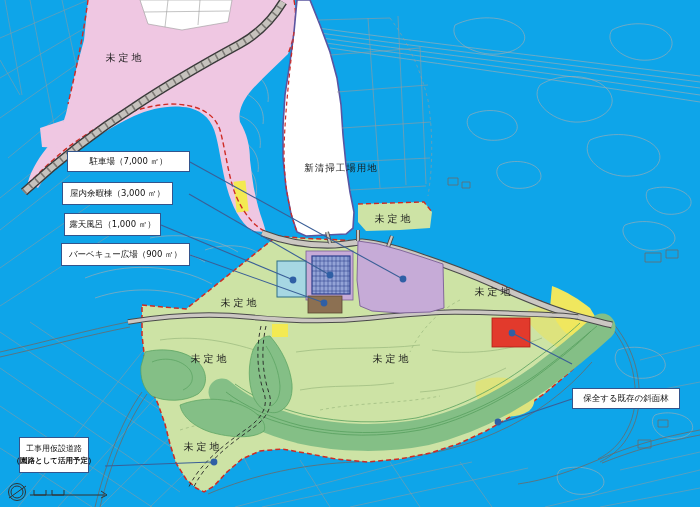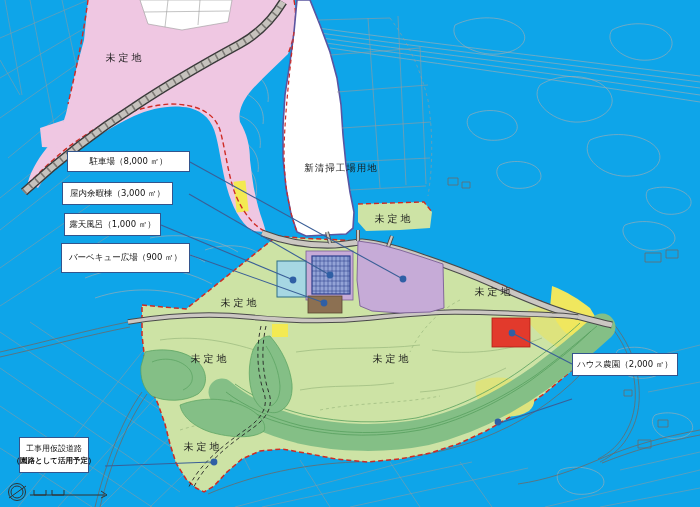--- a/index.html
+++ b/index.html
@@ -206,23 +206,23 @@
 
   <div class="maplabel" style="left:125px;top:58px">未定地</div>
   <div class="maplabel" style="left:394px;top:219px">未定地</div>
   <div class="maplabel" style="left:240px;top:303px">未定地</div>
   <div class="maplabel" style="left:494px;top:292px">未定地</div>
   <div class="maplabel" style="left:210px;top:359px">未定地</div>
   <div class="maplabel" style="left:392px;top:359px">未定地</div>
   <div class="maplabel" style="left:203px;top:447px">未定地</div>
   <div class="sitelabel" style="left:317px;top:168px">新清掃工場用地</div>
 
-  <div class="callout" style="left:67px;top:151px;width:123px;height:21px">駐車場（8,000 ㎡）</div>
+  <div class="callout" style="left:67px;top:151px;width:123px;height:21px">駐車場（7,000 ㎡）</div>
   <div class="callout" style="left:62px;top:182px;width:111px;height:23px">屋内余暇棟（3,000 ㎡）</div>
   <div class="callout" style="left:64px;top:213px;width:97px;height:23px">露天風呂（1,000 ㎡）</div>
-  <div class="callout" style="left:61px;top:243px;width:129px;height:30px">バーベキュー広場（900 ㎡）</div>
-  <div class="callout" style="left:572px;top:353px;width:106px;height:23px">ハウス農園（2,000 ㎡）</div>
+  <div class="callout" style="left:61px;top:243px;width:129px;height:23px">バーベキュー広場（900 ㎡）</div>
+  <div class="callout" style="left:572px;top:388px;width:108px;height:21px">保全する既存の斜面林</div>
   <div class="callout two" style="left:19px;top:437px;width:70px;height:36px">
     <span>工事用仮設道路</span>
     <span class="sub">（園路として活用予定）</span>
   </div>
 
 </div>
 
 </body></html>

